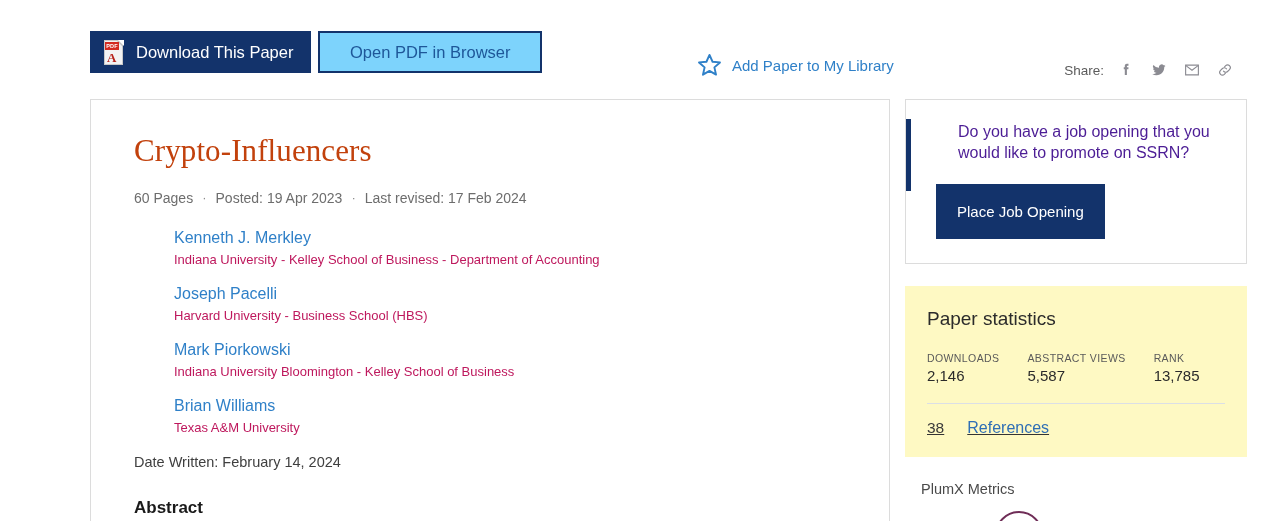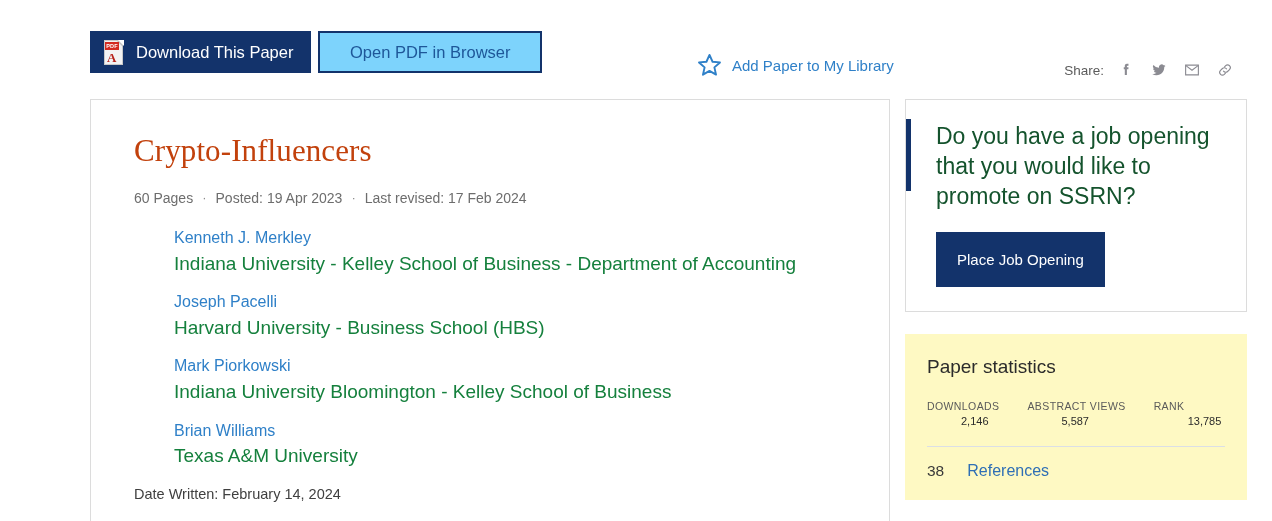--- a/index.html
+++ b/index.html
@@ -192,22 +192,22 @@
   .author-block { margin-bottom: 15px; }
   .author-name {
     display: inline-block;
     color: #2f80c8;
     font-size: 16px;
     cursor: pointer;
     line-height: 1.35;
   }
   .author-affil {
     margin-top: 2px;
-    font-size: 19px;
-    color: #15803d;
+    font-size: 13px;
+    color: #be185d;
     line-height: 1.35;
   }
 
   .date-written {
     margin-top: 17px;
     font-size: 14.5px;
     color: #3f3f3f;
   }
 
   .abstract-head {
@@ -234,23 +234,24 @@
   }
   .promo-accent {
     position: absolute;
     left: 0;
     top: 19px;
     width: 5px;
     height: 72px;
     background: #13336b;
   }
   .promo-text {
-    font-size: 23px;
+    font-size: 16px;
     line-height: 1.3;
-    color: #14532d;
+    color: #4c1d95;
+    margin-left: 22px;
   }
   .promo-btn {
     margin-top: 20px;
     display: inline-block;
     background: #13336b;
     color: #ffffff;
     font-size: 15px;
     padding: 19px 21px;
     cursor: pointer;
     border: none;
@@ -271,34 +272,34 @@
   .stat { margin-right: 28px; }
   .stat:last-child { margin-right: 0; }
   .stat-label {
     font-size: 10.5px;
     letter-spacing: .4px;
     color: #5a5a5a;
     text-transform: uppercase;
   }
   .stat-value {
     margin-top: 3px;
-    font-size: 11px;
+    font-size: 15px;
     color: #2b2b2b;
-    margin-left: 34px;
   }
   .stats-divider {
     margin: 19px 0 0 0;
     height: 1px;
     background: #dbdfe6;
   }
   .refs-row {
     margin-top: 15px;
     display: flex;
     align-items: center;
     gap: 23px;
+    text-decoration: underline;
   }
   .refs-count { font-size: 15.5px; color: #3a3a3a; }
   .refs-link {
     font-size: 16px;
     color: #2f6fb5;
     cursor: pointer;
   }
 
   .plumx {
     margin-top: 24px;

